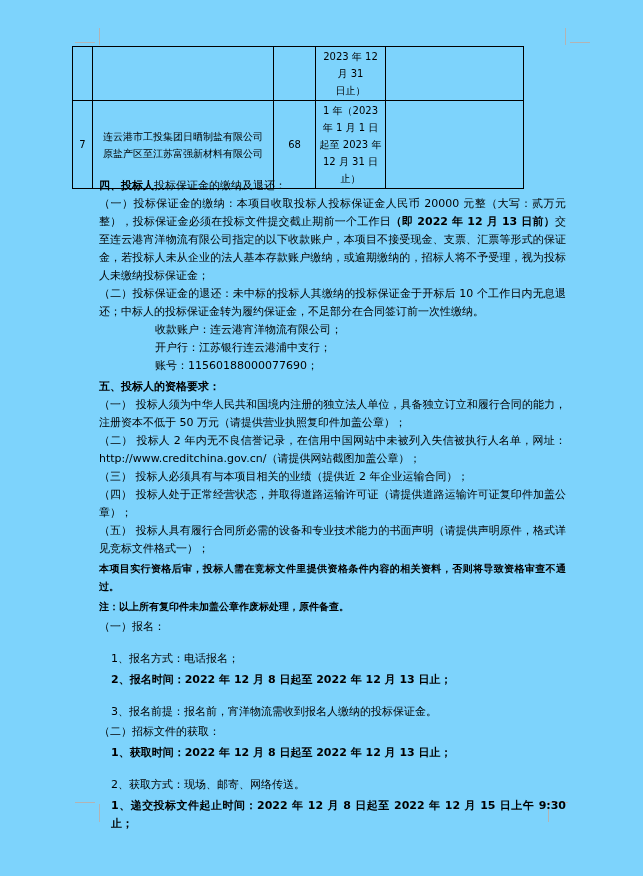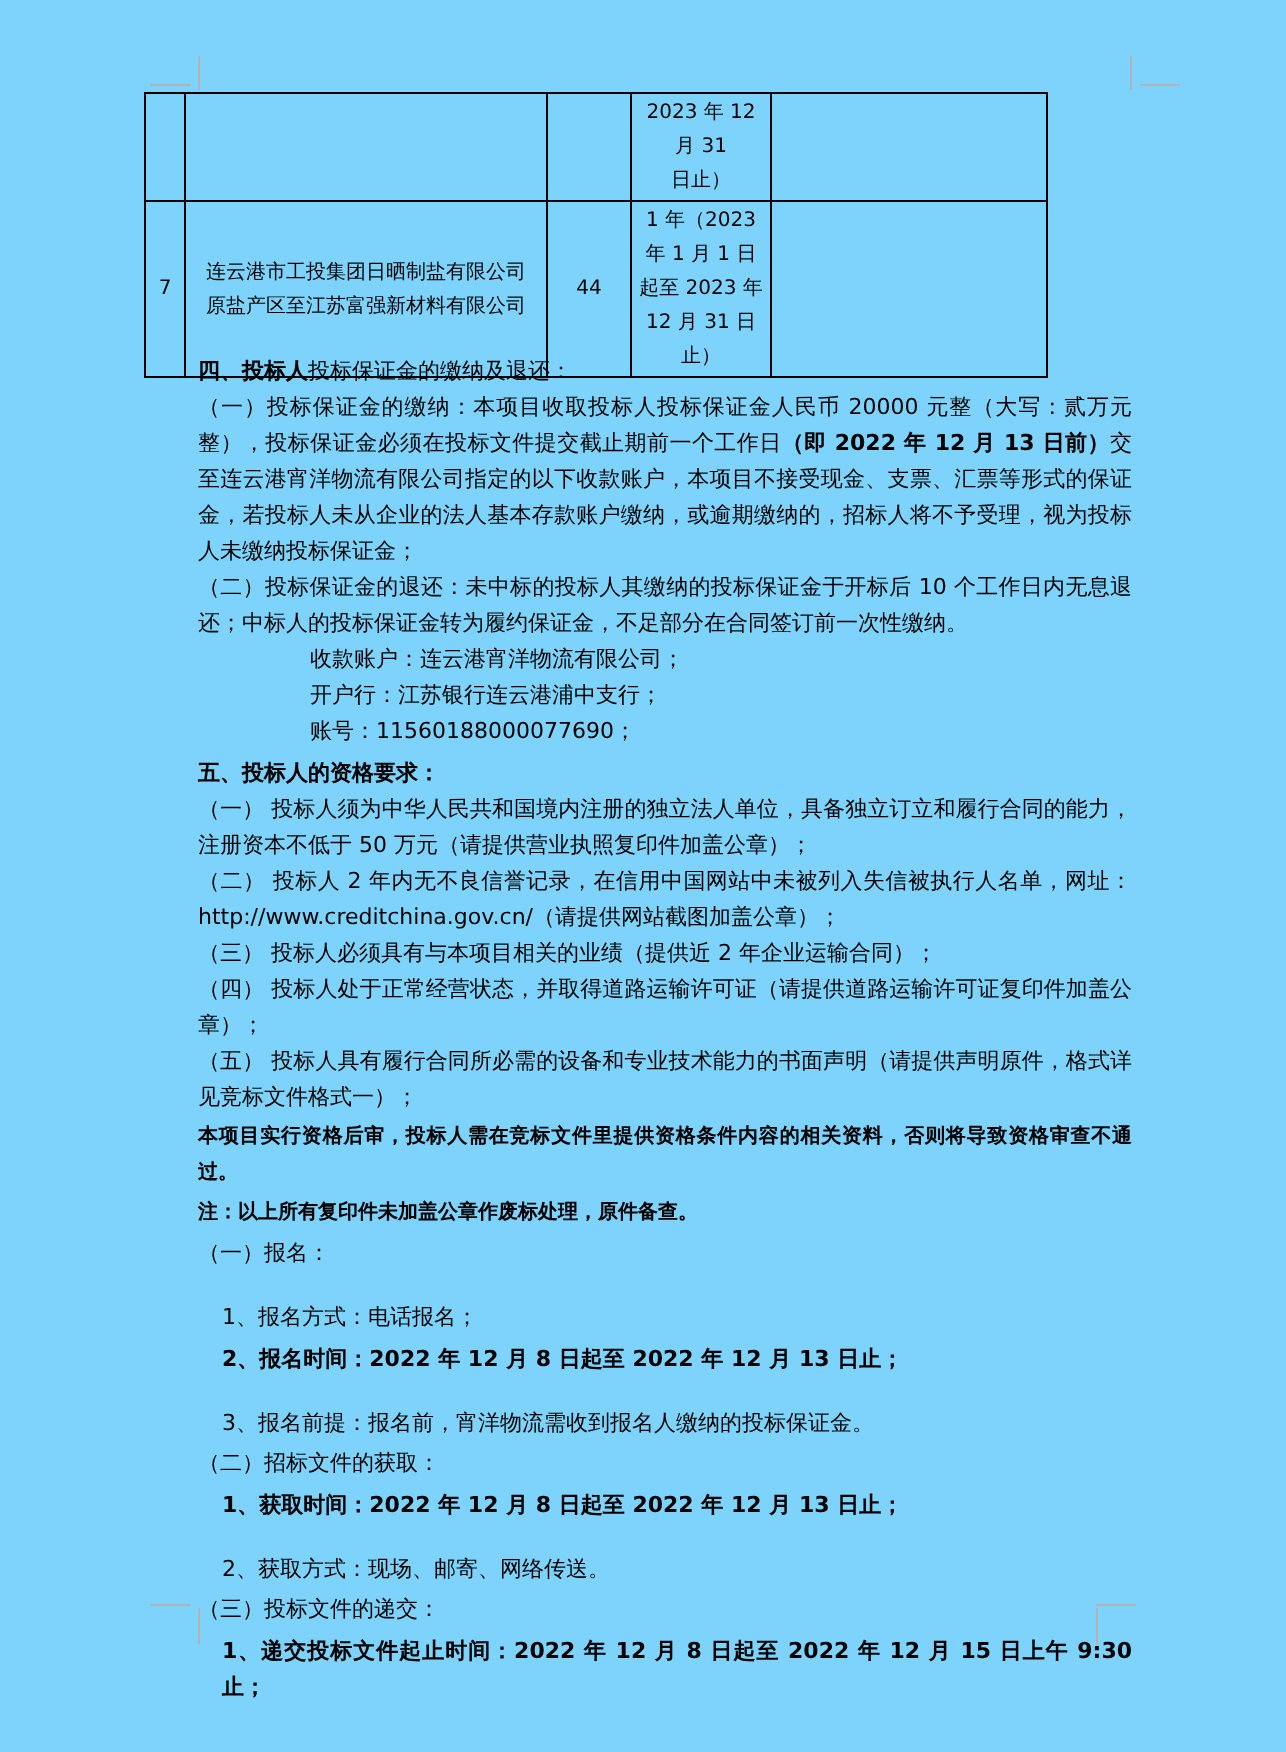--- a/index.html
+++ b/index.html
@@ -69,21 +69,21 @@
         <div>日止）</div>
       </td>
       <td></td>
     </tr>
     <tr class="r-main">
       <td>7</td>
       <td>
         <div>连云港市工投集团日晒制盐有限公司</div>
         <div>原盐产区至江苏富强新材料有限公司</div>
       </td>
-      <td>44</td>
+      <td>68</td>
       <td>1 年（2023 年 1 月 1 日起至 2023 年 12 月 31 日止）</td>
       <td></td>
     </tr>
   </tbody>
     </table>
 
   <div id="doc-body">
       <p class="body"><span class="b">四、投标人</span><span>投标保证金的缴纳及退还：</span></p>
       <p class="body"><span>（一）投标保证金的缴纳：本项目收取投标人投标保证金人民币 20000 元整（大写：贰万元整），投标保证金必须在投标文件提交截止期前一个工作日</span><span class="b">（即 2022 年 12 月 13 日前）</span><span>交至连云港宵洋物流有限公司指定的以下收款账户，本项目不接受现金、支票、汇票等形式的保证金，若投标人未从企业的法人基本存款账户缴纳，或逾期缴纳的，招标人将不予受理，视为投标人未缴纳投标保证金；</span></p>
       <p class="body"><span>（二）投标保证金的退还：未中标的投标人其缴纳的投标保证金于开标后 10 个工作日内无息退还；中标人的投标保证金转为履约保证金，不足部分在合同签订前一次性缴纳。</span></p>
@@ -98,17 +98,16 @@
       <p class="body"><span>（五） 投标人具有履行合同所必需的设备和专业技术能力的书面声明（请提供声明原件，格式详见竞标文件格式一）；</span></p>
       <p class="note"><span class="b">本项目实行资格后审，投标人需在竞标文件里提供资格条件内容的相关资料，否则将导致资格审查不通过。</span></p>
       <p class="note"><span class="b">注：以上所有复印件未加盖公章作废标处理，原件备查。</span></p>
       <p class="body group"><span>（一）报名：</span></p>
       <p class="item"><span>1、报名方式：电话报名；</span></p>
       <p class="item-bold"><span class="b">2、报名时间：2022 年 12 月 8 日起至 2022 年 12 月 13 日止；</span></p>
       <p class="item"><span>3、报名前提：报名前，宵洋物流需收到报名人缴纳的投标保证金。</span></p>
       <p class="body group"><span>（二）招标文件的获取：</span></p>
       <p class="item-bold"><span class="b">1、获取时间：2022 年 12 月 8 日起至 2022 年 12 月 13 日止；</span></p>
       <p class="item"><span>2、获取方式：现场、邮寄、网络传送。</span></p>
-      <p class="body group"><span>（三）投标文件的递交：</span></p>
       <p class="item-bold"><span class="b">1、递交投标文件起止时间：2022 年 12 月 8 日起至 2022 年 12 月 15 日上午 9:30 止；</span></p>
     </div>
 
 </div>
 
 </body></html>

